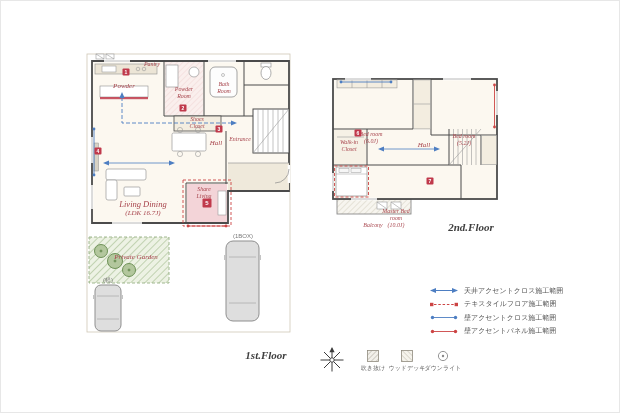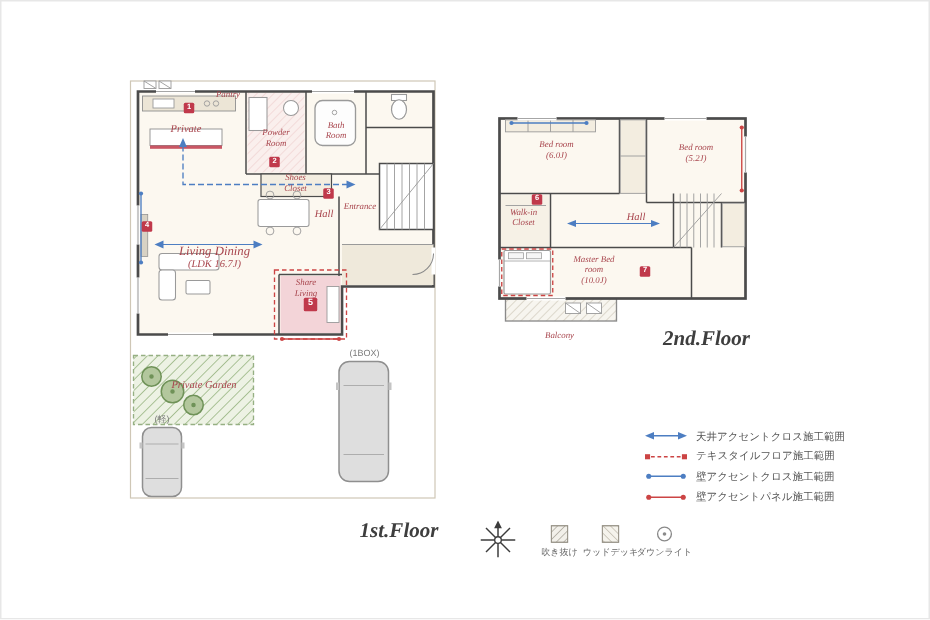--- a/index.html
+++ b/index.html
@@ -4,23 +4,23 @@
 <style>
   *{margin:0;padding:0;box-sizing:border-box;}
   html,body{background:#ffffff;}
   #frame{position:relative;width:620px;height:413px;background:#ffffff;border:1px solid #e7e7e7;overflow:hidden;font-family:"Liberation Sans",sans-serif;}
   .plan{position:absolute;}
   .plan svg{position:absolute;left:0;top:0;}
   .rlbl{position:absolute;transform:translate(-50%,-50%);font-family:"Liberation Serif",serif;font-style:italic;color:#a8454d;font-size:7px;line-height:1.18;text-align:center;white-space:nowrap;}
   .rlbl-lg{font-size:8.5px;}
   .rlbl-sm{font-size:5.9px;}
   .wrap{white-space:normal;}
-  .stack{display:flex;flex-direction:column;align-items:center;}
+  .stack{display:flex;flex-direction:column;align-items:center;margin-top:37px;}
   .glbl{position:absolute;transform:translate(-50%,-50%);font-size:6px;color:#7a7a7a;white-space:nowrap;}
-  .flabel{position:absolute;transform:translate(-50%,-50%);font-family:"Liberation Serif",serif;font-style:italic;font-weight:bold;color:#3e3e3e;font-size:14px;white-space:nowrap;}
+  .flabel{position:absolute;transform:translate(-50%,-50%);font-family:"Liberation Serif",serif;font-style:italic;font-weight:bold;color:#3e3e3e;font-size:11px;white-space:nowrap;}
   .mk{position:absolute;transform:translate(-50%,-50%);min-width:7px;height:7px;background:#c0394b;color:#fff;font-size:5px;line-height:7px;text-align:center;font-weight:bold;border-radius:1px;padding:0 1px;}
   .mk-lg{min-width:9px;height:9px;font-size:6px;line-height:9px;}
   .legend-lines{position:absolute;left:428px;top:285px;display:flex;flex-direction:column;gap:4.5px;}
   .lrow{display:flex;align-items:center;gap:5px;height:9px;}
   .ltext{font-size:7px;color:#555;white-space:nowrap;}
   .compass{position:absolute;left:318px;top:346px;width:26px;height:26px;}
   .sw{position:absolute;width:40px;display:flex;flex-direction:column;align-items:center;gap:2px;}
   .swlbl{font-size:6px;color:#666;white-space:nowrap;}
 </style>
 </head>
@@ -165,21 +165,21 @@
         <circle cx="8" cy="78" r="1.4" fill="#4d7ec2"></circle>
           <circle cx="8" cy="124" r="1.4" fill="#4d7ec2"></circle>
       </g>
       <g>
         <line x1="102" y1="175" x2="140" y2="175" stroke="#cc4444" stroke-width="0.9"></line>
         <circle cx="102" cy="175" r="1.4" fill="#cc4444"></circle>
           <circle cx="140" cy="175" r="1.4" fill="#cc4444"></circle>
       </g>
     </svg>
 
-    <span class="rlbl" style="left:38px;top:35px;">Private</span>
+    <span class="rlbl" style="left:38px;top:35px;">Powder</span>
     <span class="rlbl rlbl-sm" style="left:66px;top:13px;">Pantry</span>
     <span class="rlbl rlbl-sm wrap" style="left:98px;top:42px;width:32px;">Powder Room</span>
     <span class="rlbl rlbl-sm wrap" style="left:138px;top:37px;width:26px;">Bath Room</span>
     <span class="rlbl rlbl-sm wrap" style="left:111px;top:72px;width:26px;">Shoes Closet</span>
     <span class="rlbl rlbl-sm" style="left:154px;top:88px;">Entrance</span>
     <span class="rlbl" style="left:130px;top:92px;">Hall</span>
     <span class="rlbl stack" style="left:57px;top:120px;">
       <span class="rlbl-lg">Living Dining</span>
       <span>(LDK 16.7J)</span>
     </span>

